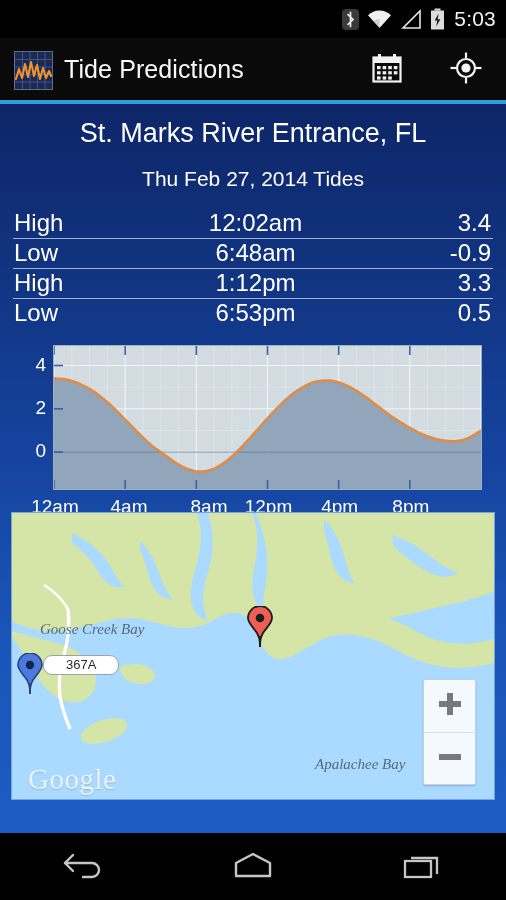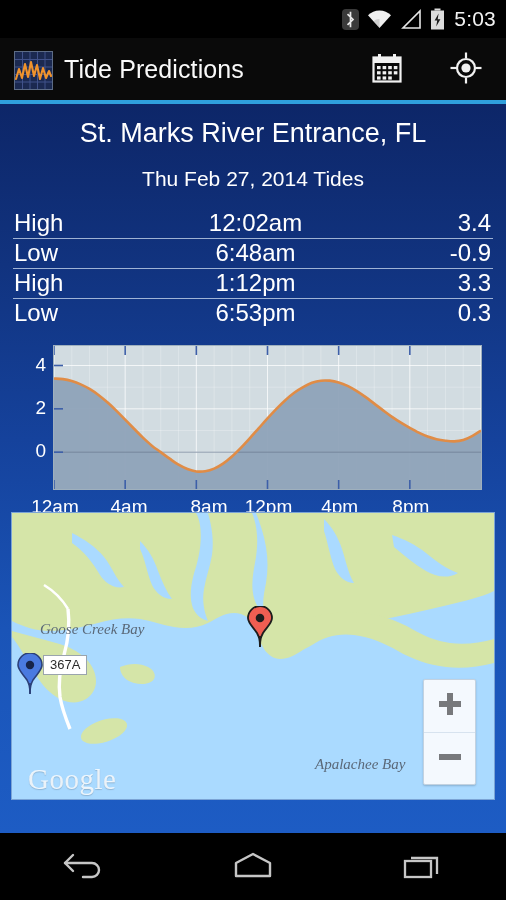--- a/index.html
+++ b/index.html
@@ -208,24 +208,24 @@
     color: rgba(255,255,255,0.82);
     font-family: "Liberation Serif", serif;
     font-size: 29px;
     letter-spacing: 0.5px;
     text-shadow: 0 1px 1px rgba(90,110,130,0.35);
   }
   #road-shield {
     position: absolute;
     left: 31px; top: 142px;
     height: 18px;
-    padding: 0 6px;
+    padding: 0 22px;
     background: #ffffff;
     border: 1px solid #9aa4ad;
-    border-radius: 0;
+    border-radius: 9px;
     color: #2b2b2b;
     font-size: 13px;
     line-height: 18px;
     font-family: "Liberation Sans", sans-serif;
     white-space: nowrap;
   }
   .map-pin {
     position: absolute;
     width: 30px; height: 42px;
   }
@@ -373,21 +373,21 @@
         <span class="tide-height">-0.9</span>
       </div>
       <div class="tide-row">
         <span class="tide-type">High</span>
         <span class="tide-time">1:12pm</span>
         <span class="tide-height">3.3</span>
       </div>
       <div class="tide-row">
         <span class="tide-type">Low</span>
         <span class="tide-time">6:53pm</span>
-        <span class="tide-height">0.3</span>
+        <span class="tide-height">0.5</span>
       </div>
     </div>
 
     <div id="chart-card">
       <div id="plot-area">
         <svg id="plot-svg" width="427" height="143" viewBox="0 0 427 143">
             <line x1="0" y1="0" x2="0" y2="143" stroke="#ffffff" stroke-width="1" opacity="0.75"></line>
             <line x1="17.791666666666664" y1="0" x2="17.791666666666664" y2="143" stroke="#ffffff" stroke-width="0.6" opacity="0.4"></line>
             <line x1="35.58333333333333" y1="0" x2="35.58333333333333" y2="143" stroke="#ffffff" stroke-width="0.6" opacity="0.4"></line>
             <line x1="53.375" y1="0" x2="53.375" y2="143" stroke="#ffffff" stroke-width="0.6" opacity="0.4"></line>

